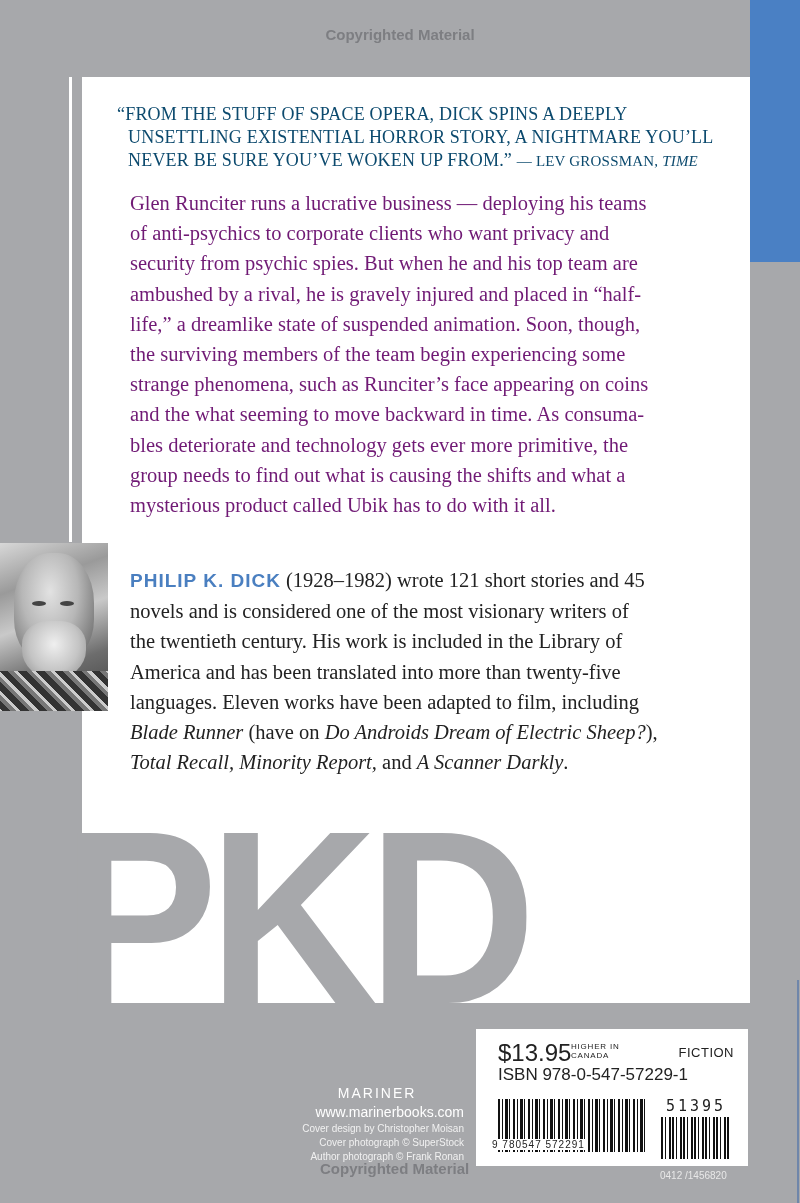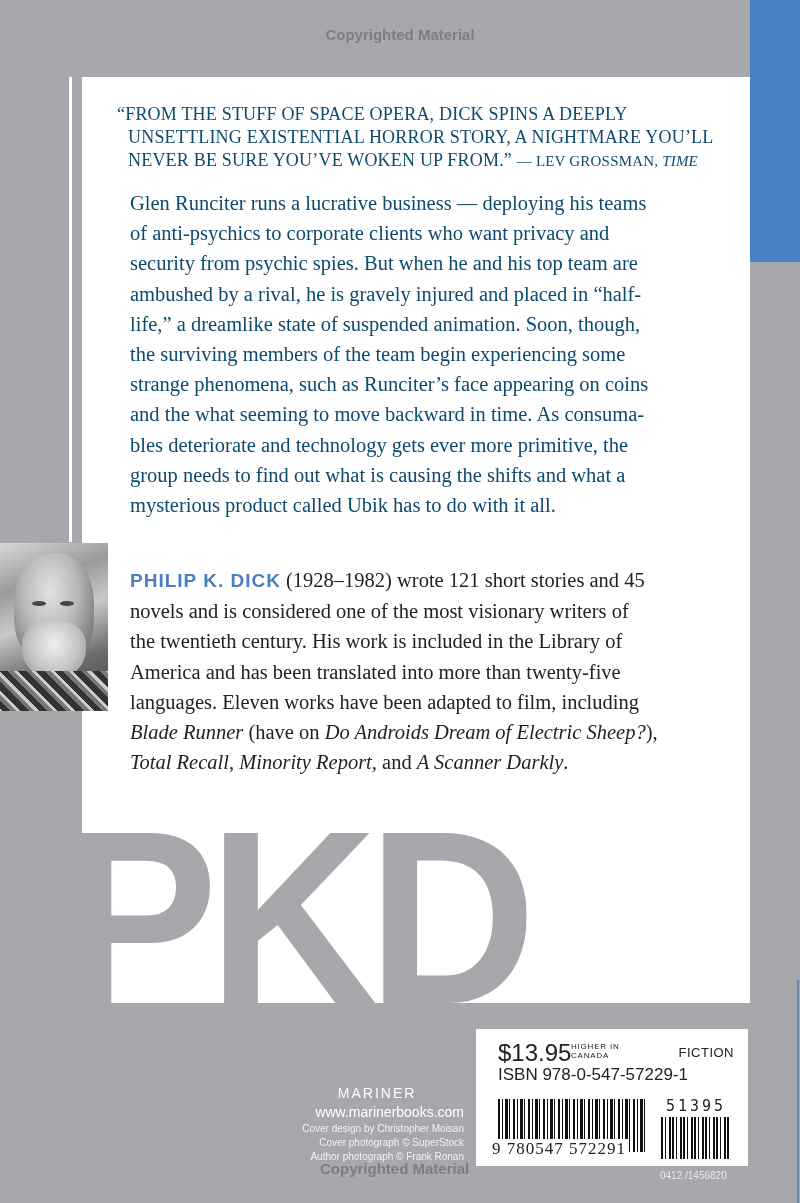--- a/index.html
+++ b/index.html
@@ -39,21 +39,21 @@
     color: #0c4a6e;
     text-transform: uppercase;
     letter-spacing: 0.2px;
   }
   .quote .q-line { display: block; padding-left: 11px; white-space: nowrap; }
   .quote .q-line.first { padding-left: 0; }
   .quote .attrib { font-size: 15px; }
   .quote .attrib i { font-style: italic; }
   .synopsis {
     position: absolute; left: 130px; top: 188px; width: 620px;
-    font-size: 20.5px; line-height: 30.2px; color: #0c4a6e;
+    font-size: 20.5px; line-height: 30.2px; color: #701a75;
   }
   .synopsis .line, .bio .line { display: block; white-space: nowrap; }
   .bio {
     position: absolute; left: 130px; top: 565px; width: 620px;
     font-size: 20.5px; line-height: 30.2px; color: #222222;
   }
   .bio .author-name {
     font-family: "Liberation Sans", sans-serif; font-weight: bold;
     color: #4a7fc0; font-size: 19px; letter-spacing: 1px;
   }
@@ -113,22 +113,22 @@
     background: repeating-linear-gradient(90deg,
       #111 0 2px, #fff 2px 4px, #111 4px 5px, #fff 5px 7px,
       #111 7px 10px, #fff 10px 11px, #111 11px 12px, #fff 12px 15px);
   }
   .bars2 {
     position: absolute; left: 185px; top: 88px; width: 68px; height: 42px;
     background: repeating-linear-gradient(90deg,
       #111 0 2px, #fff 2px 4px, #111 4px 5px, #fff 5px 8px, #111 8px 10px, #fff 10px 11px);
   }
   .isbn-digits {
-    position: absolute; left: 14px; top: 110px; font-size: 17px;
-    font-family: Liberation Serif, serif; background: #fff; padding: 0 2px;
+    position: absolute; left: 14px; top: 110px; font-size: 10px;
+    font-family: Liberation Sans, sans-serif; background: #fff; padding: 0 2px;
     letter-spacing: 1px;
   }
   .addon-digits {
     position: absolute; left: 190px; top: 68px; font-size: 15px;
     font-family: "DejaVu Sans Mono", monospace; letter-spacing: 3px;
   }
   .code-bottom {
     position: absolute; left: 660px; top: 1170px;
     font-family: "Liberation Sans", sans-serif; font-size: 10px; color: #e8e8e8;
   }

